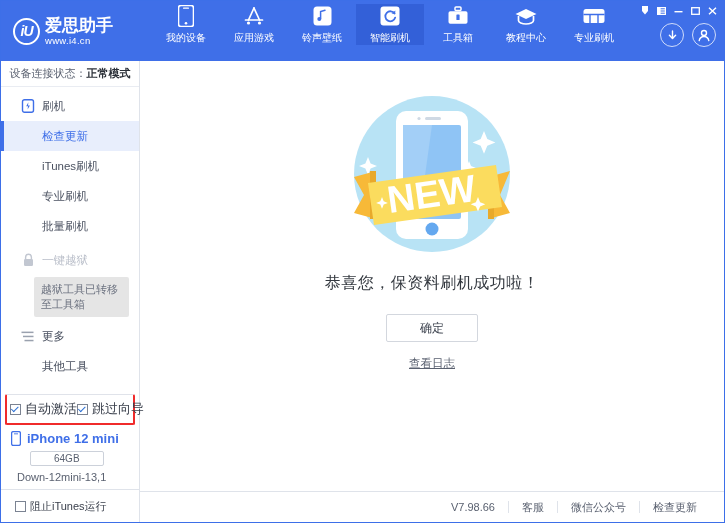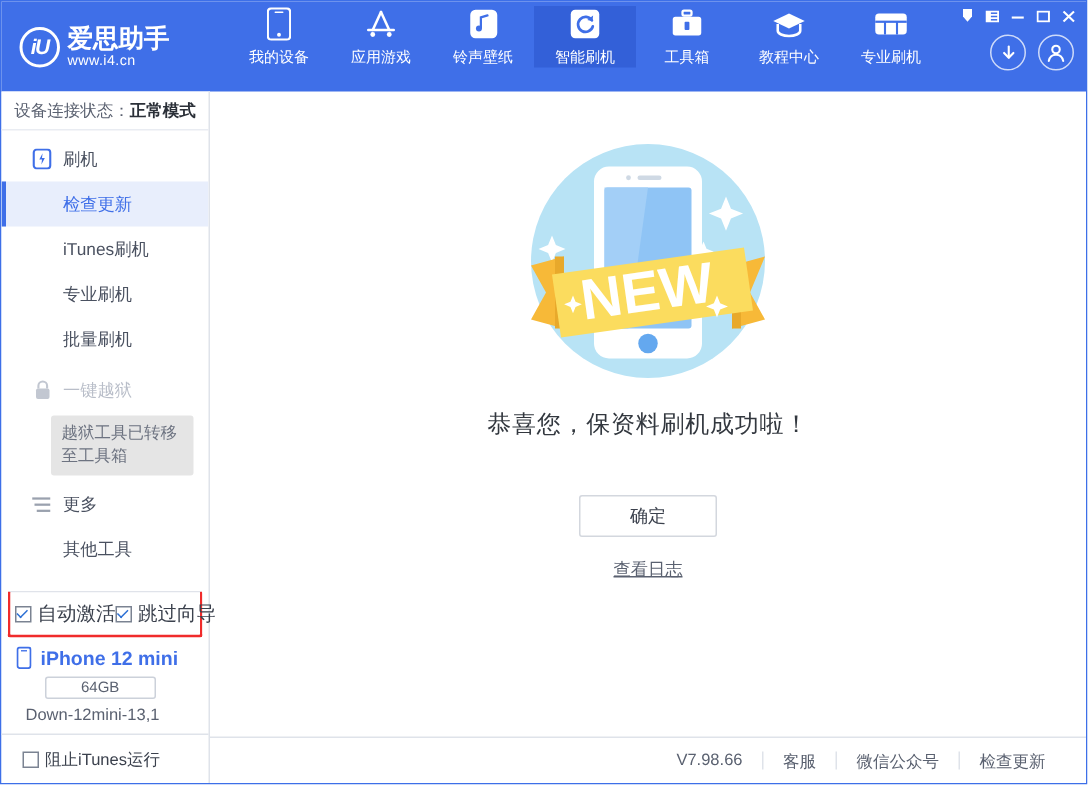--- a/index.html
+++ b/index.html
@@ -290,21 +290,21 @@
     min-height: 0;
   }
   .illus { width: 200px; height: 190px; }
   .success-msg {
     font-size: 16px;
     color: #33383f;
     margin-top: 4px;
     letter-spacing: 0.5px;
   }
   .ok-btn {
-    margin-top: 36px;
+    margin-top: 20px;
     width: 92px; height: 28px;
     background: #ffffff;
     border: 1px solid #d3d7de;
     border-radius: 2px;
     font-size: 12px;
     color: #3b414d;
     cursor: pointer;
     font-family: inherit;
   }
   .log-link {

